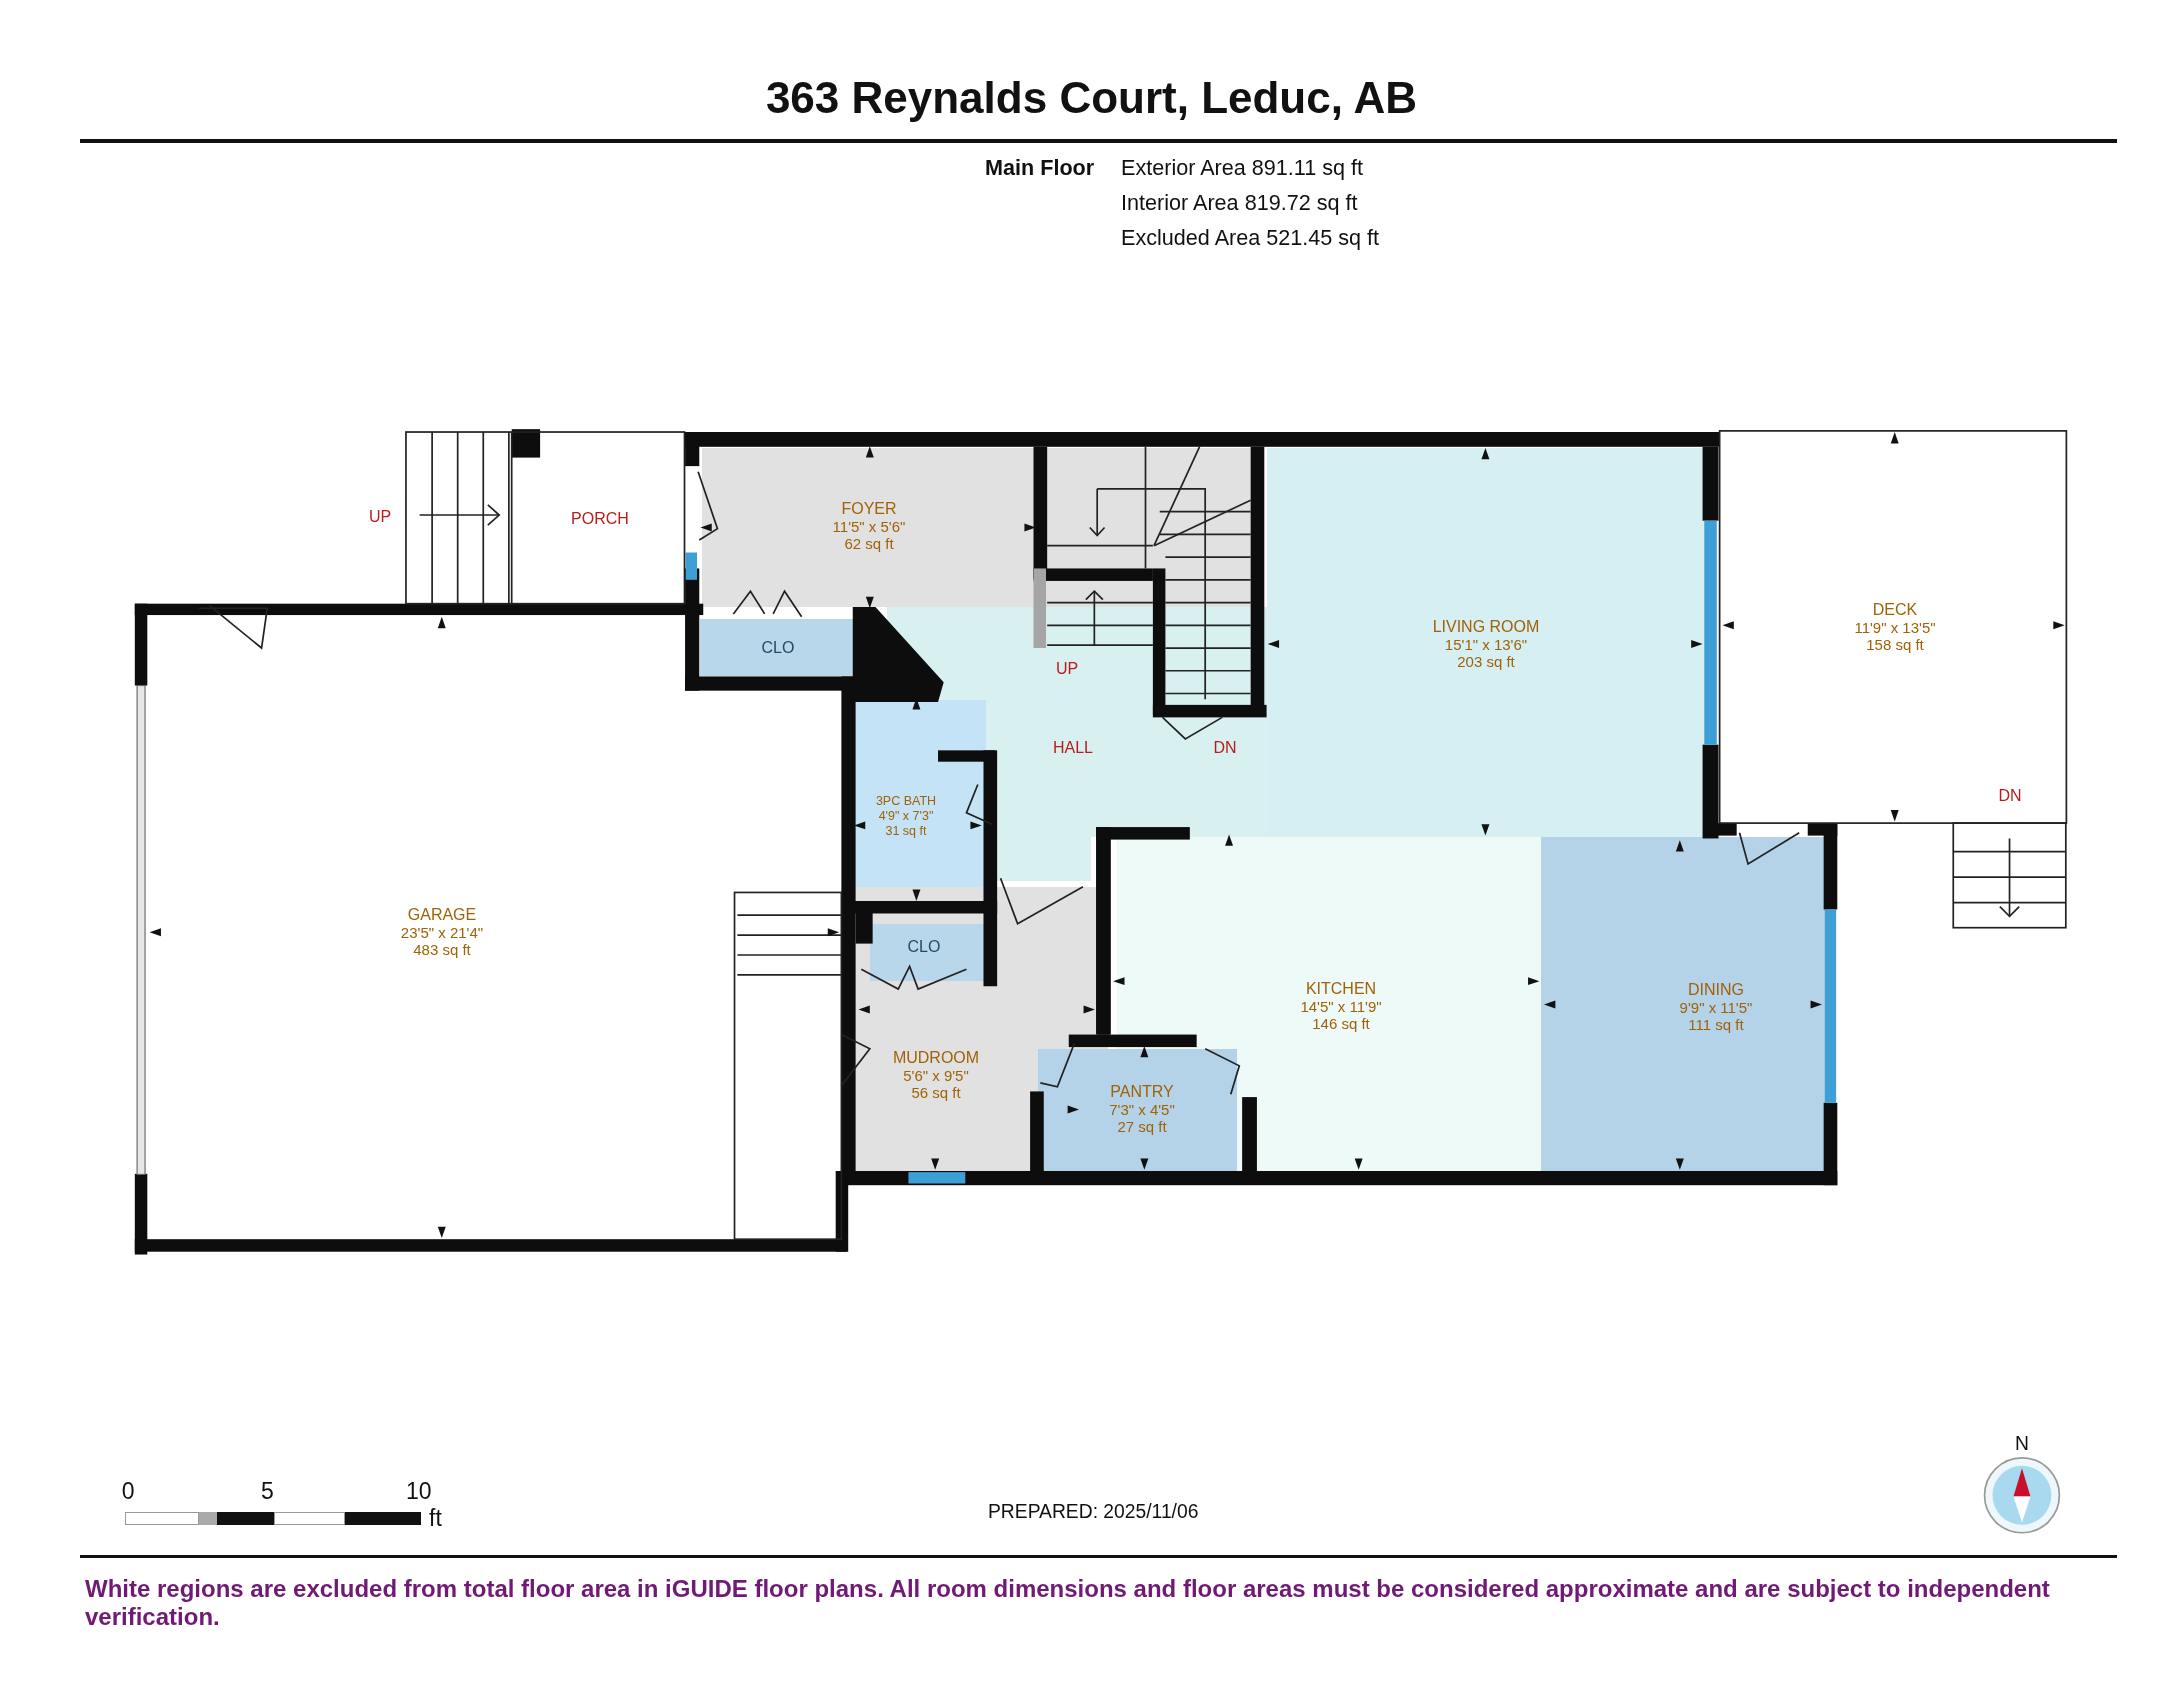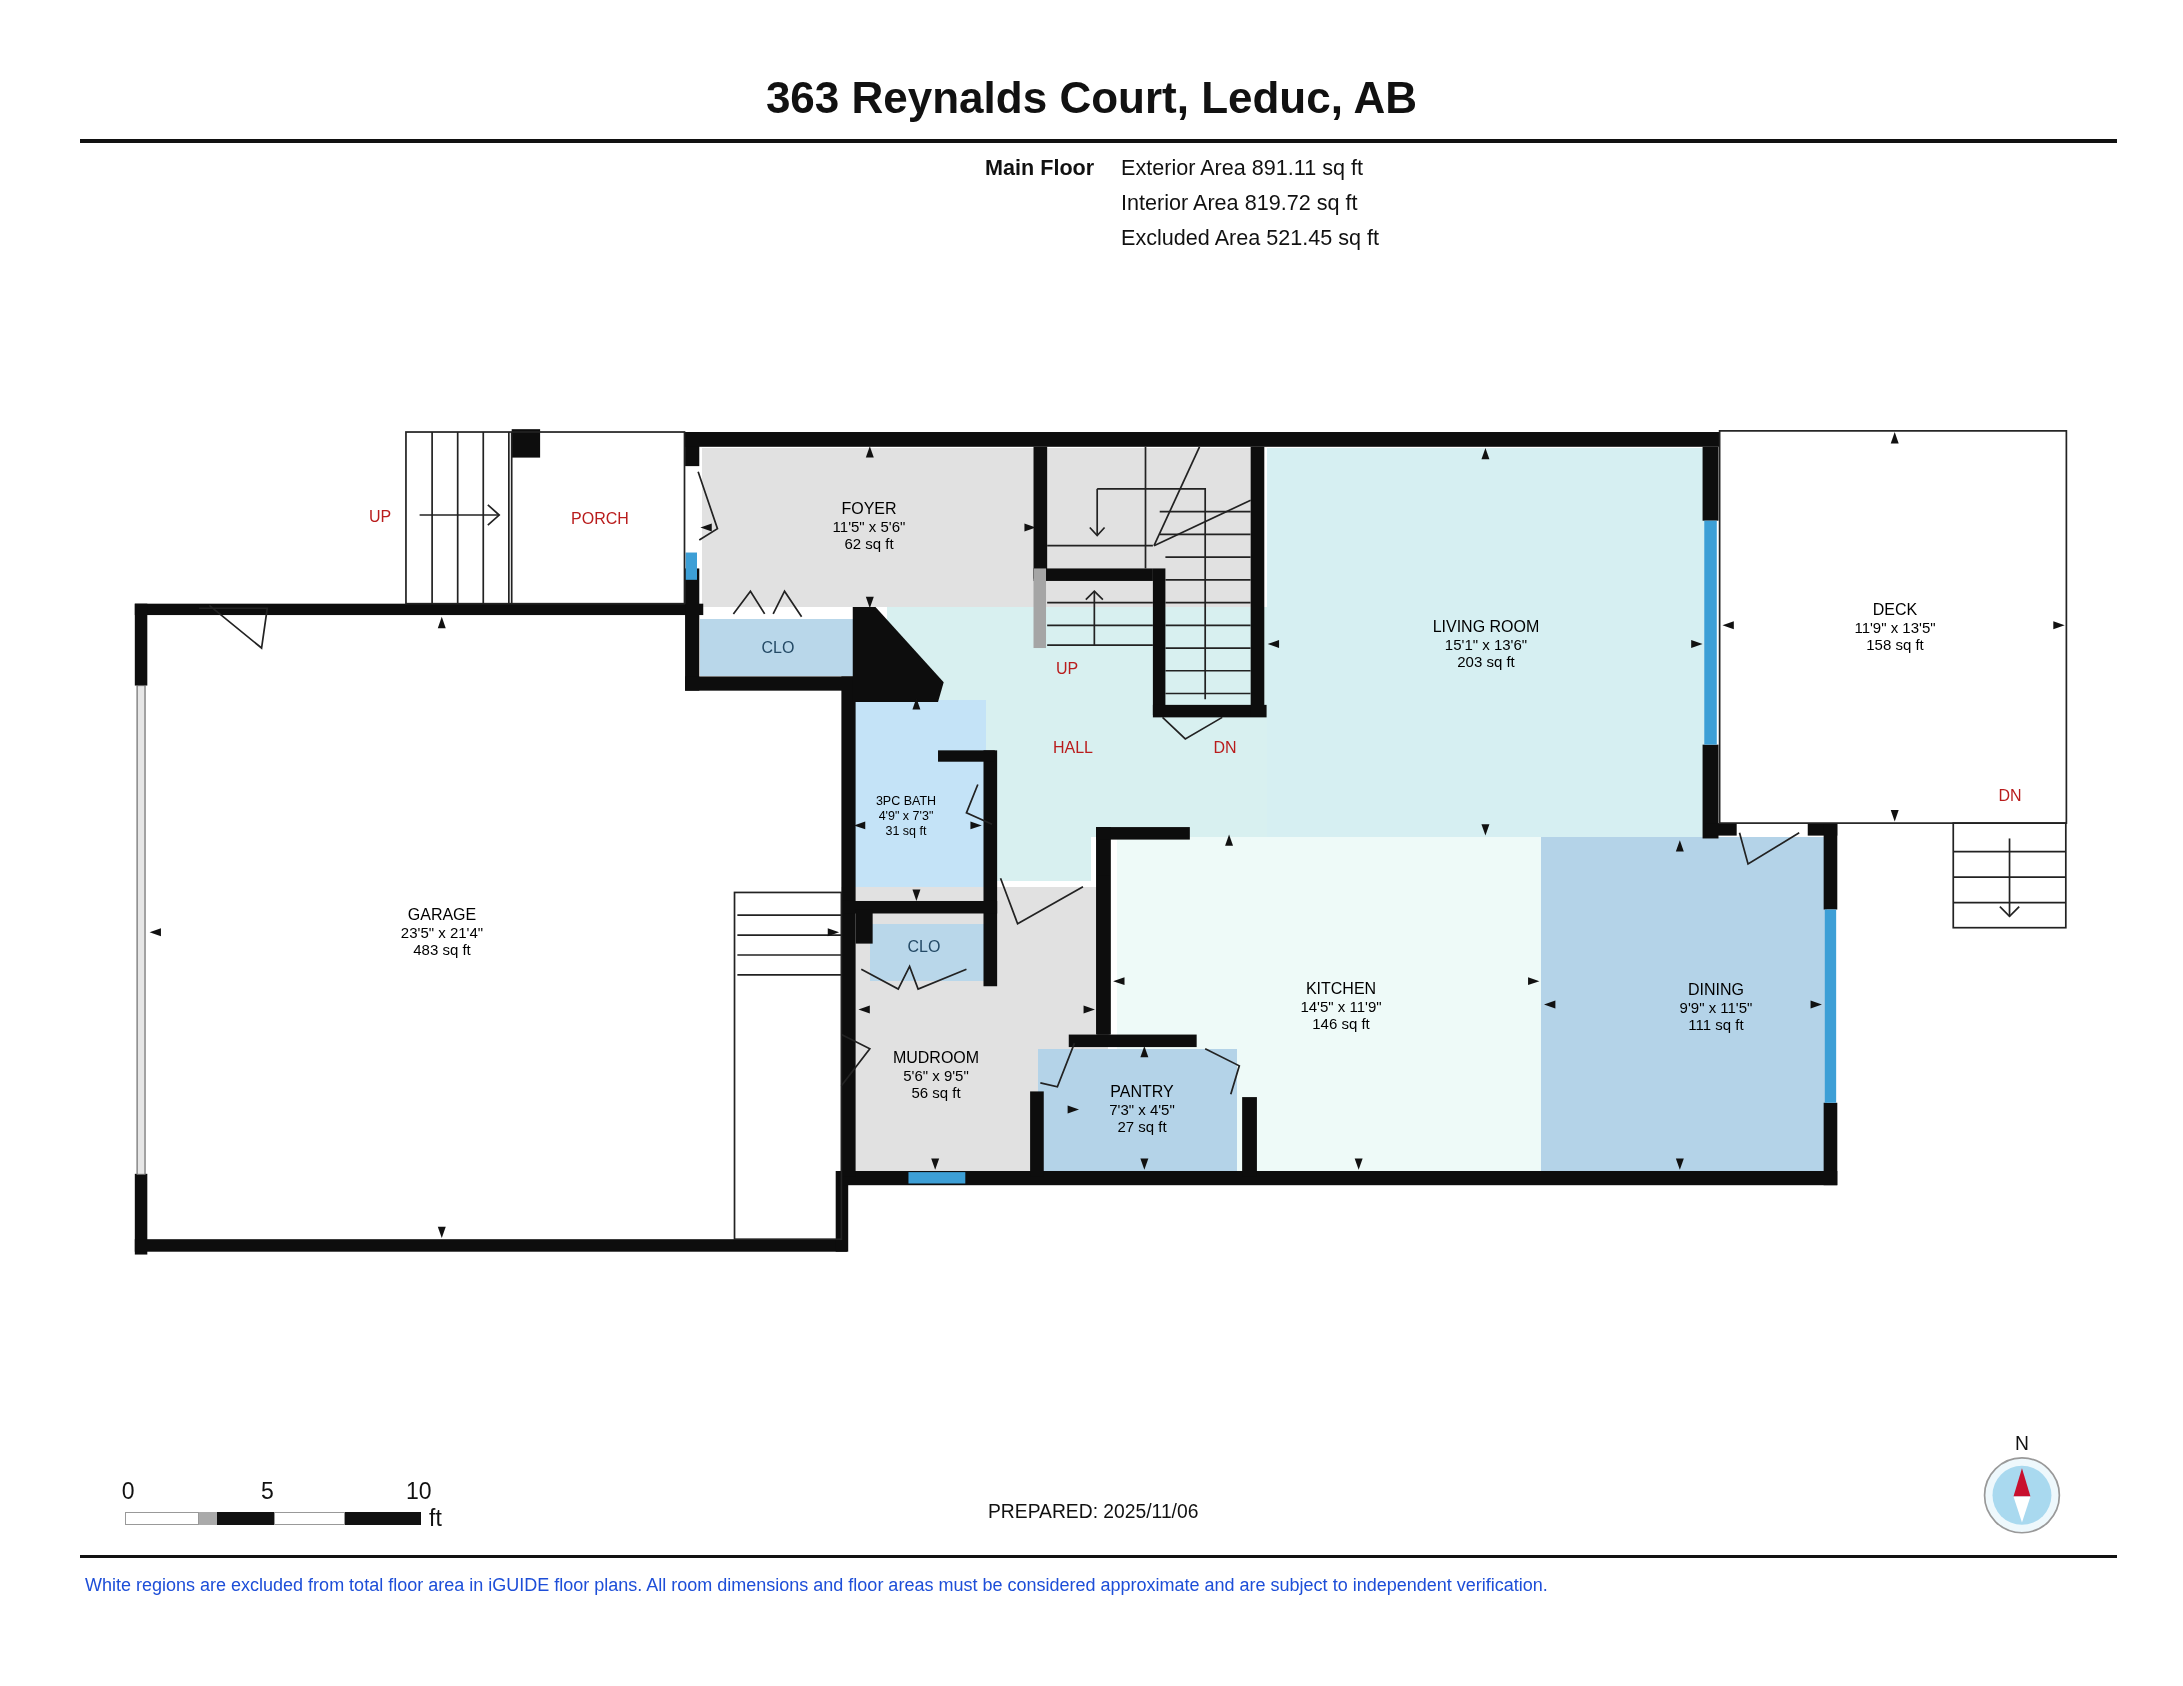--- a/index.html
+++ b/index.html
@@ -3,26 +3,26 @@
 <meta charset="utf-8">
 <style>
   html,body{margin:0;padding:0;background:#ffffff;}
   body{width:2183px;height:1686px;position:relative;overflow:hidden;font-family:"Liberation Sans",sans-serif;color:#111;}
   .abs{position:absolute;}
   .title{left:0;width:2183px;top:73px;text-align:center;font-size:44px;font-weight:bold;letter-spacing:0px;}
   .rule{left:80px;width:2037px;height:4px;background:#111;}
   .areas-label{font-size:21.6px;font-weight:bold;}
   .areas-line{font-size:21.6px;}
   .room{position:absolute;}
-  .rlabel{position:absolute;text-align:center;font-size:15px;line-height:17.6px;color:#000000;transform:translate(-50%,-50%);white-space:nowrap;}
+  .rlabel{position:absolute;text-align:center;font-size:15px;line-height:17.6px;color:#a16207;transform:translate(-50%,-50%);white-space:nowrap;}
   .rlabel .nm{font-size:16px;}
   .small-label{position:absolute;font-size:16px;color:#b91c1c;transform:translate(-50%,-50%);}
   svg{position:absolute;left:0;top:0;overflow:visible;}
   .scale-num{font-size:23px;}
-  .footer-text{font-size:18px;color:#1d4ed8;}
+  .footer-text{font-size:24px;color:#701a75;font-weight:bold;}
   .prepared{font-size:19.3px;}
 </style>
 </head>
 <body>
 
 <div class="abs title">363 Reynalds Court, Leduc, AB</div>
 <div class="abs rule" style="top:139px;"></div>
 
 <div class="abs areas-label" style="left:985px;top:155px;">Main Floor</div>
 <div class="abs areas-line" style="left:1121px;top:155px;">Exterior Area 891.11 sq ft</div>

